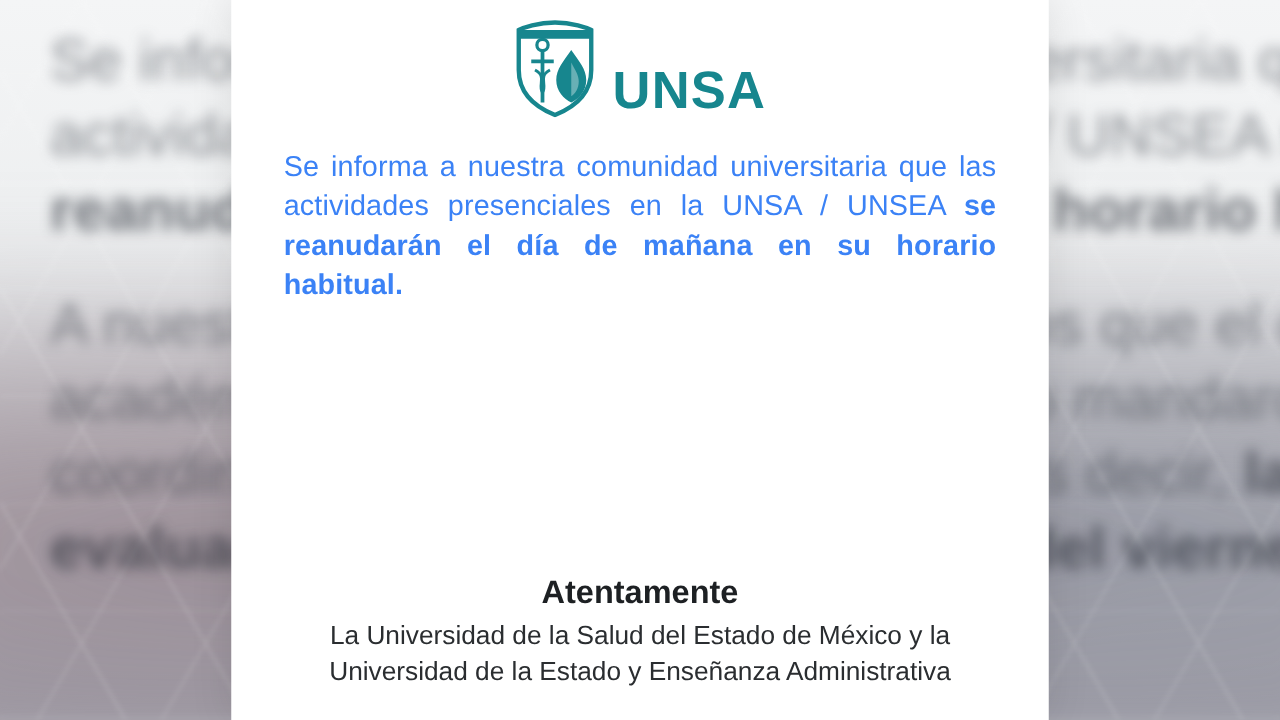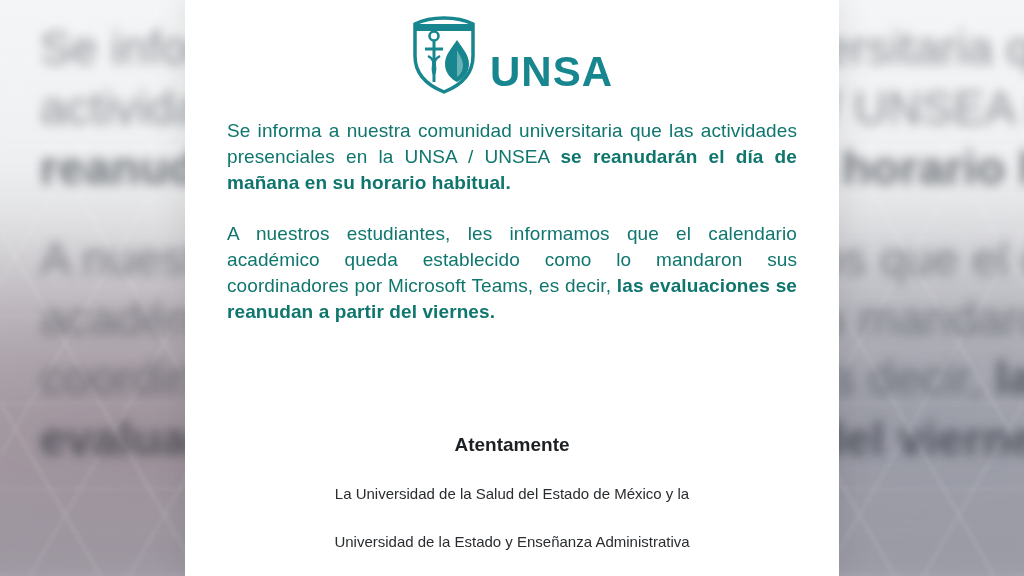--- a/index.html
+++ b/index.html
@@ -139,48 +139,47 @@
     font-weight: 700;
     letter-spacing: 1px;
     color: #17868e;
   }
 
   
   .body {
     padding: 26px 42px 0 42px;
   }
   .para {
-    font-size: 19px;
+    font-size: 23px;
     line-height: 1.36;
-    color: #0f766e;
+    color: #3b82f6;
     text-align: justify;
     margin: 0 0 26px 0;
     letter-spacing: 0.1px;
   }
   .para b { font-weight: 700; }
 
   
   .footer {
     position: absolute;
     left: 0;
     right: 0;
     bottom: 24px;
     text-align: center;
   }
   .sign-title {
-    font-size: 19px;
+    font-size: 26px;
     font-weight: 700;
     color: #1d2023;
     margin-bottom: 6px;
   }
   .sign-line {
-    font-size: 15px;
+    font-size: 21px;
     color: #2a2d30;
     line-height: 1.35;
-    margin-top: 28px;
   }
 </style>
 </head>
 <body>
 
 <div class="stage">
 
   <div class="bg-layer">
     <div class="bg-wash"></div>
     <div class="bg-hexes"></div>
@@ -217,23 +216,20 @@
       </div>
       <div class="wordmark">
         <span>UNSA</span>
       </div>
     </div>
 
     <div class="body">
       <p class="para">
         <span>Se informa a nuestra comunidad universitaria que las actividades presenciales en la UNSA / UNSEA </span><b>se reanudarán el día de mañana en su horario habitual.</b>
       </p>
-      <p class="para">
-        <span>A nuestros estudiantes, les informamos que el calendario académico queda establecido como lo mandaron sus coordinadores por Microsoft Teams, es decir, </span><b>las evaluaciones se reanudan a partir del viernes.</b>
-      </p>
     </div>
 
     <div class="footer">
       <div class="sign-title">Atentamente</div>
       <div class="sign-line">La Universidad de la Salud del Estado de México y la</div>
       <div class="sign-line">Universidad de la Estado y Enseñanza Administrativa</div>
     </div>
 
   </div>
 </div>

